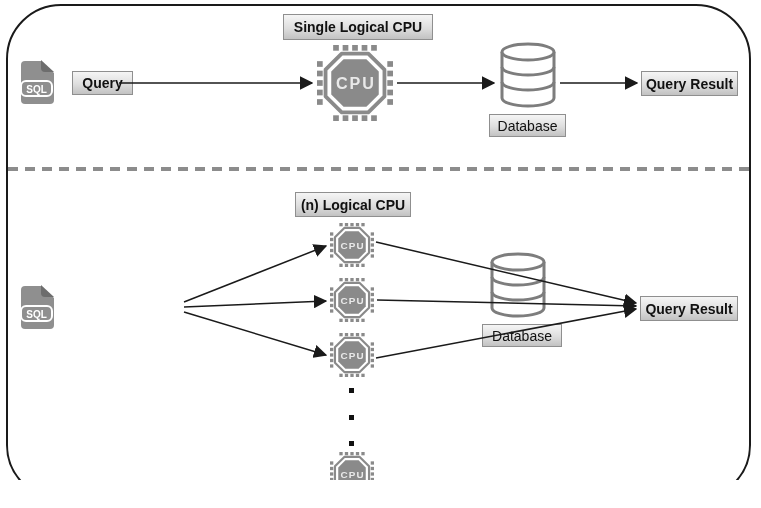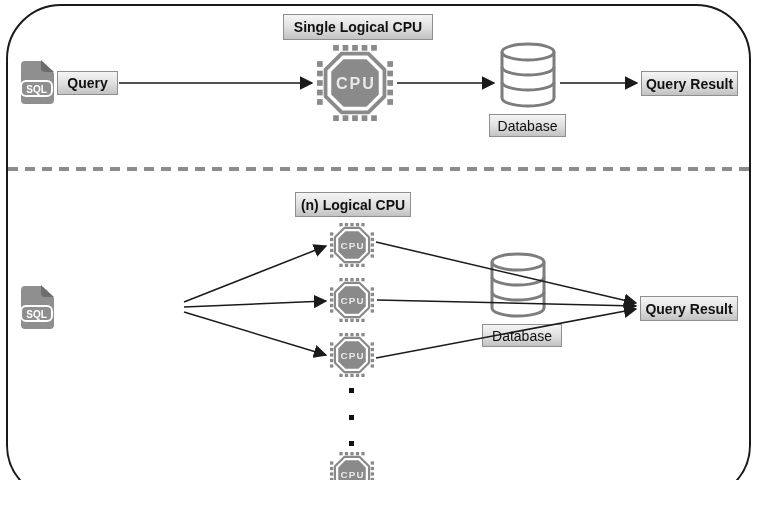--- a/index.html
+++ b/index.html
@@ -58,21 +58,21 @@
 
   <div class="gbox" style="left:283px;top:14px;width:150px;height:26px;">Single Logical CPU</div>
 
   <svg class="abs" style="left:18px;top:58px;" width="38" height="46" viewBox="0 0 38 46">
     <path d="M3,7 q0,-4 4,-4 h16 l13,12 v27 q0,4 -4,4 h-25 q-4,0 -4,-4 z" fill="#8f8f8f"></path>
     <path d="M23,2 l13,12 h-9 q-4,0 -4,-4 z" fill="#6d6d6d"></path>
     <rect x="3" y="23" width="31" height="15" rx="5" fill="#8f8f8f" stroke="#ffffff" stroke-width="2"></rect>
     <text x="18.5" y="34.5" text-anchor="middle" font-size="10" font-weight="bold" fill="#ffffff" font-family="Liberation Sans, sans-serif">SQL</text>
   </svg>
 
-  <div class="gbox" style="left:57px;top:71px;width:61px;height:24px;">Query</div>
+  <div class="gbox" style="left:72px;top:71px;width:61px;height:24px;">Query</div>
 
   <svg class="abs" style="left:317px;top:45px;" width="76" height="76" viewBox="0 0 80 80">
     <g fill="#8a8a8a">
       <rect x="17" y="0" width="6" height="6"></rect>
         <rect x="27" y="0" width="6" height="6"></rect>
         <rect x="37" y="0" width="6" height="6"></rect>
         <rect x="47" y="0" width="6" height="6"></rect>
         <rect x="57" y="0" width="6" height="6"></rect>
       <rect x="17" y="74" width="6" height="6"></rect>
         <rect x="27" y="74" width="6" height="6"></rect>

